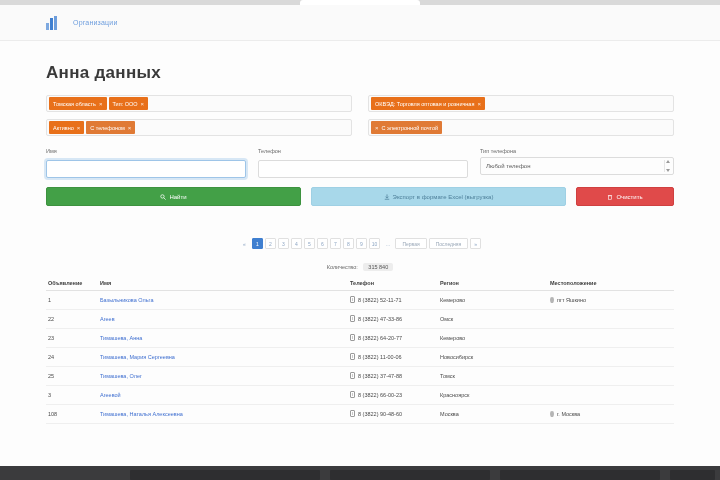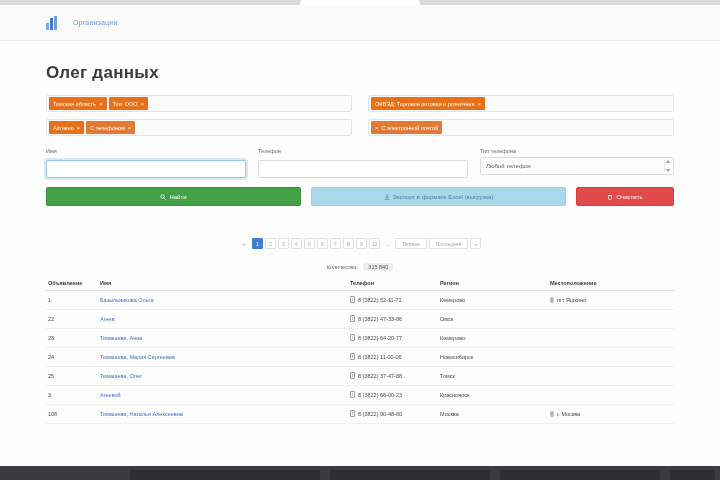--- a/index.html
+++ b/index.html
@@ -283,21 +283,21 @@
       <span class="brand-icon">
         <i></i>
           <i></i>
           <i></i>
       </span>
       <span class="nav-link">Организации</span>
     </div>
 
     <div class="container">
 
-      <h1 class="page-title">Олег данных</h1>
+      <h1 class="page-title">Анна данных</h1>
 
       <div class="tag-grid">
 
         <div class="tag-field">
           <span class="chip">
             <span>Томская область</span>
             <span class="x">×</span>
           </span>
           <span class="chip">
             <span>Тип: ООО</span>

